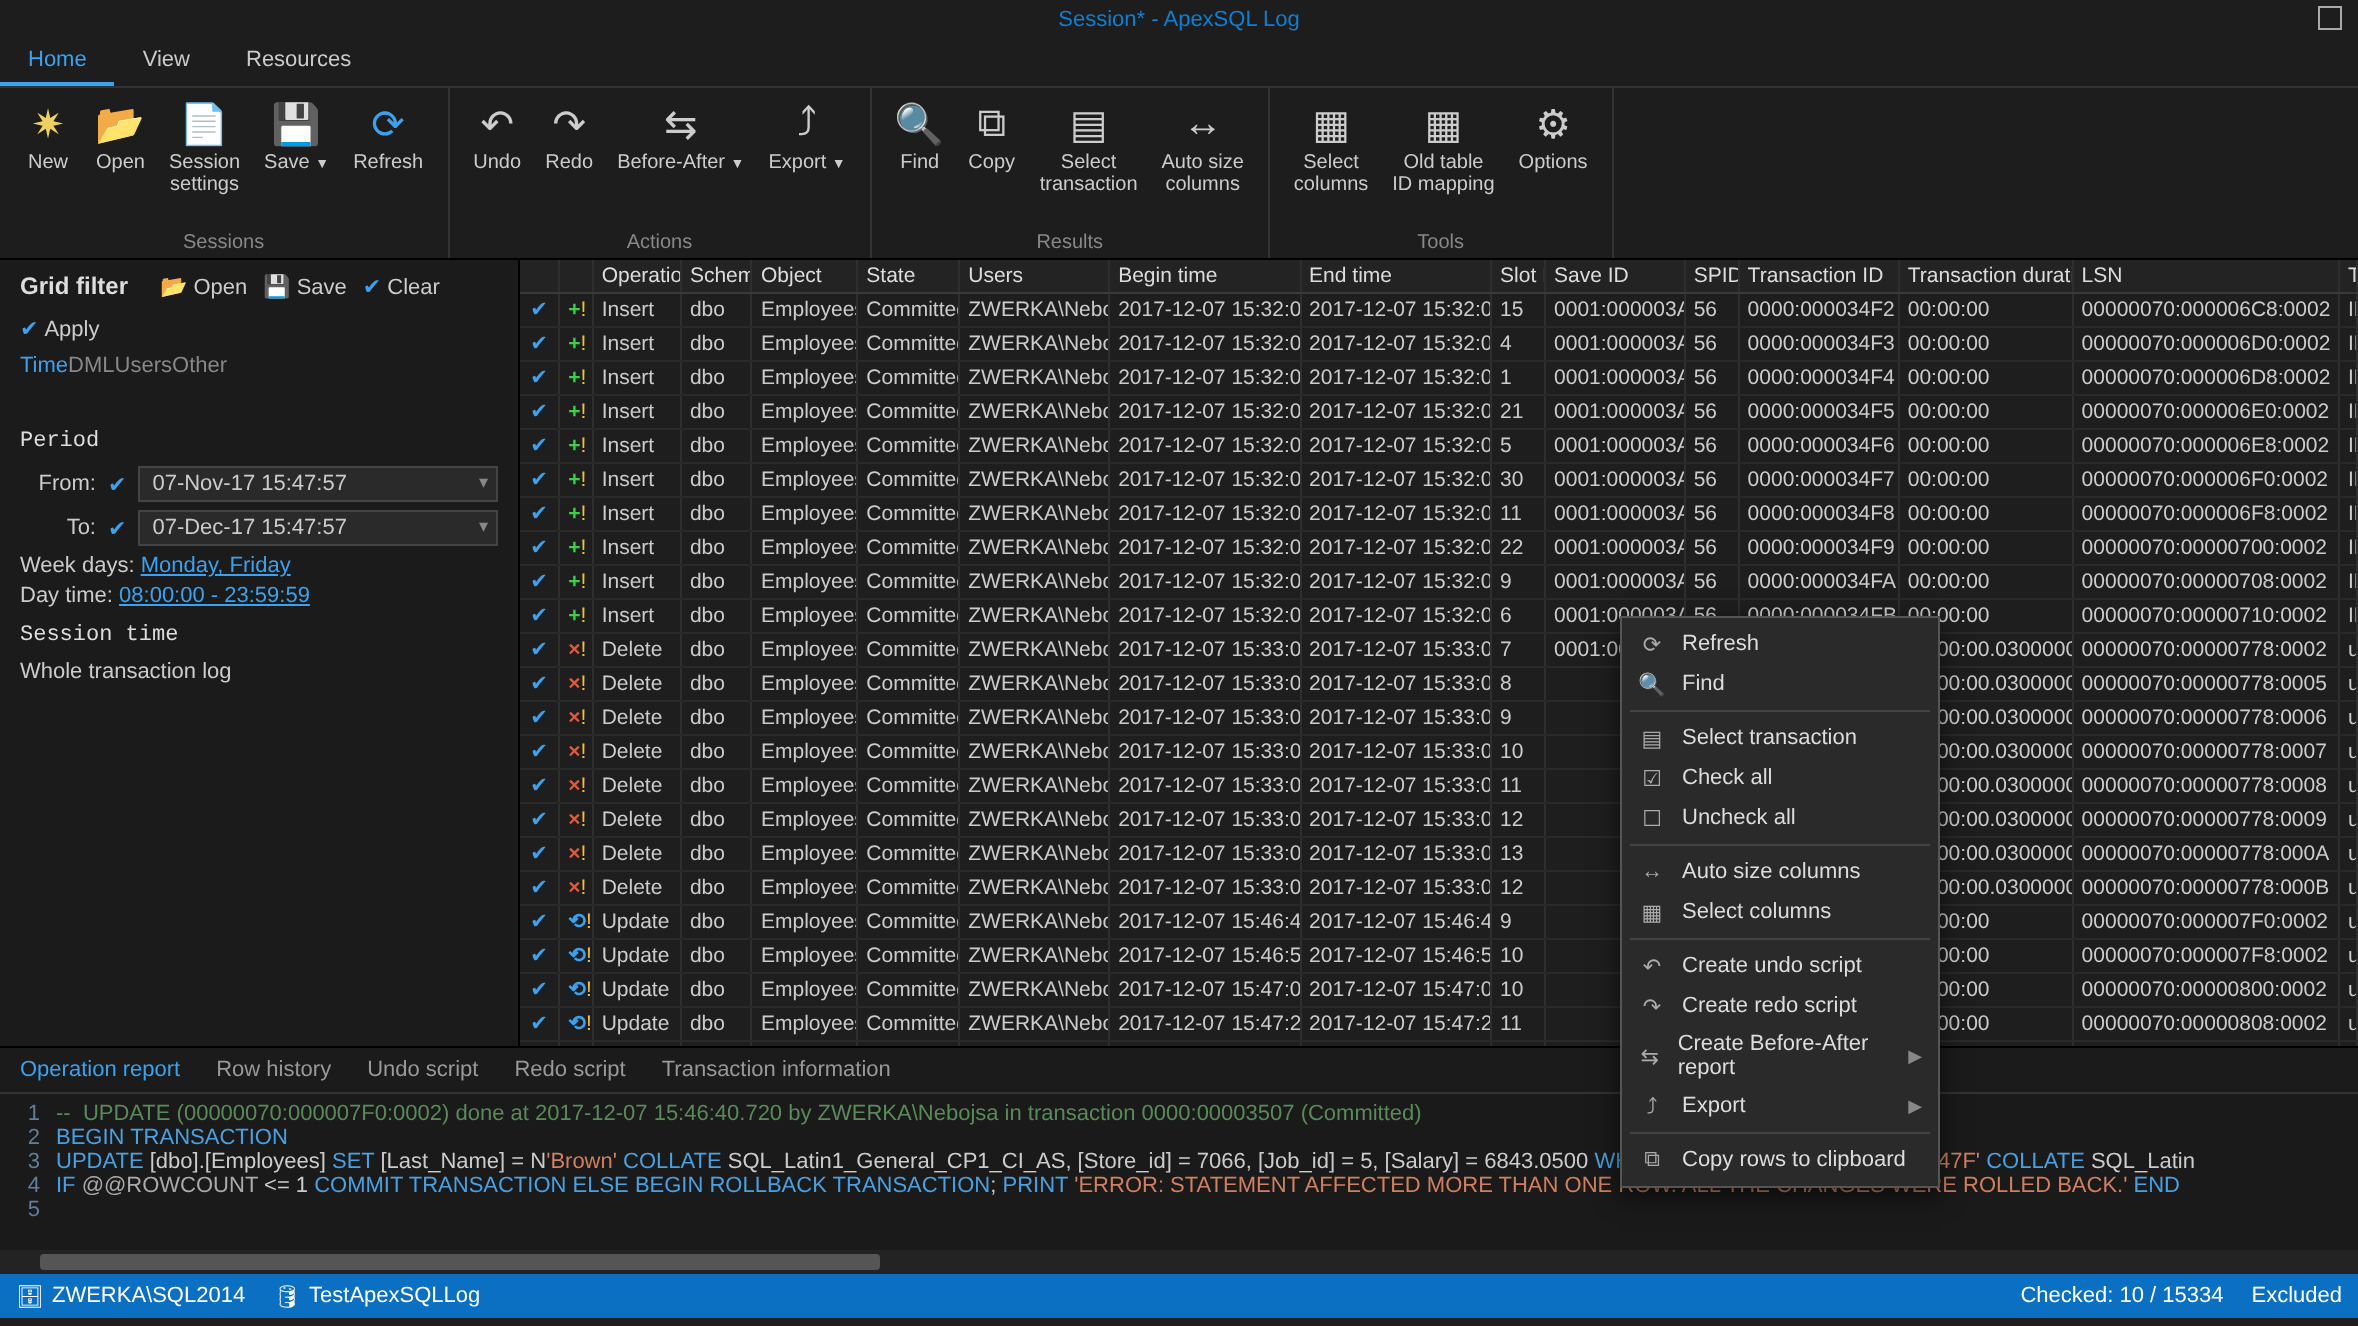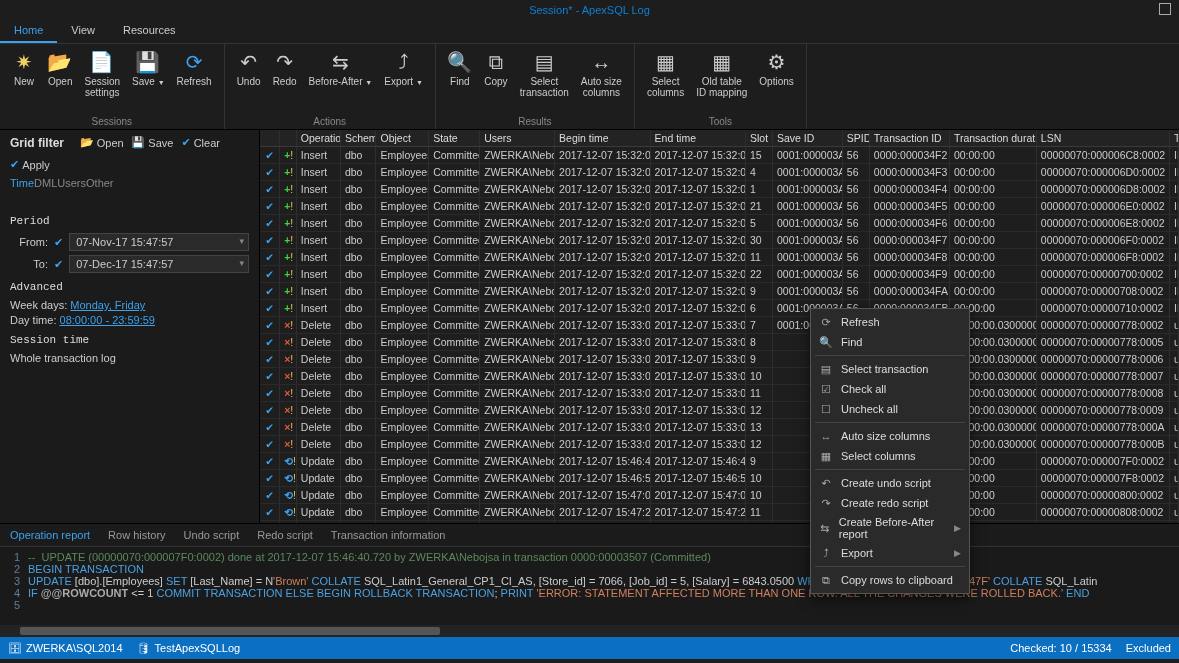--- a/index.html
+++ b/index.html
@@ -11,21 +11,21 @@
 .menu-tab.active { color: #3ca2f0; border-bottom: 2px solid #3ca2f0; }
 .ribbon { background: #1d1d1d; height: 86px; display: flex; border-bottom: 1px solid #000;}
 .ribbon-group { border-right: 1px solid #333; display: flex; flex-direction: column; padding: 2px 6px 0 6px;}
 .ribbon-items { display: flex; flex: 1; }
 .ribbon-item { display: flex; flex-direction: column; align-items: center; justify-content: flex-start; padding: 4px 6px 0 6px; cursor: pointer; }
 .ribbon-item .ic { width: 24px; height: 24px; display: flex; align-items: center; justify-content: center; margin-bottom: 2px; }
 .ribbon-item .lbl { font-size: 10px; color: #ccc; text-align: center; line-height: 11px;}
 .ribbon-group-label { text-align: center; font-size: 10px; color: #888; padding-bottom: 2px;}
 .body-area { display: flex; height: 393px; }
 .sidebar { width: 260px; background: #1b1b1b; padding: 6px 10px; border-right: 1px solid #000; }
-.gf-head { display: flex; align-items: flex-start; gap: 8px; margin-bottom: 6px; flex-wrap: wrap;}
+.gf-head { display: flex; align-items: flex-end; gap: 8px; margin-bottom: 6px; flex-wrap: wrap;}
 .gf-head b { color: #ddd; font-size: 12px; font-weight: 600; margin-right: 8px;}
 .gf-link { color: #ccc; font-size: 11px; cursor: pointer; display: inline-flex; align-items: center; gap: 3px;}
 .gf-link .chk { color: #3ca2f0; }
 .gf-tabs { display: flex; color: #888; font-size: 11px; margin-bottom: 26px;}
 .gf-tabs span.active { color: #3ca2f0; }
 .section-title { color: #ddd; font-size: 11px; margin: 8px 0 6px 0; font-family: Liberation Mono, monospace;}
 .date-row { display: flex; align-items: center; gap: 6px; margin-bottom: 4px; font-size: 11px;}
 .date-row label { width: 38px; text-align: right; color: #ccc; }
 .date-row .chk { color: #3ca2f0; }
 .date-row .combo { flex: 1; background: #2a2a2a; border: 1px solid #444; padding: 2px 18px 2px 6px; color: #ccc; position: relative;}
@@ -61,21 +61,21 @@
 .tabs2 { background: #1b1b1b; height: 24px; display: flex; align-items: center; padding: 0 10px; gap: 18px; border-top: 1px solid #000; border-bottom: 1px solid #333;}
 .tabs2 span { color: #999; font-size: 11px; cursor: pointer;}
 .tabs2 span.active { color: #3ca2f0; }
 .code-area { background: #1a1a1a; padding: 4px 0; font-family: Consolas, monospace; font-size: 11px; height: 78px; overflow: hidden;}
 .code-line { display: flex; }
 .code-line .ln { width: 28px; text-align: right; padding-right: 8px; color: #5f7f9f;}
 .code-line .ct { flex: 1; white-space: pre; color: #ccc;}
 .kw-comment { color: #5a8a5a;}
 .kw-blue { color: #4aa0e0;}
 .kw-red { color: #d08060;}
-.kw-grey { color: #aaa; font-weight: bold;}
+.kw-grey { color: #aaa;}
 .scrollbar { height: 12px; background: #232323; position: relative;}
 .scrollbar .thumb { position: absolute; left: 20px; top: 2px; height: 8px; background: #555; border-radius: 2px;}
 .status-bar { background: #0b6fc2; height: 22px; display: flex; align-items: center; color: #fff; font-size: 11px; padding: 0 8px; justify-content: space-between;}
 .status-bar .left { display: flex; gap: 14px; align-items: center;}
 .status-bar .pill { display: inline-flex; align-items: center; gap: 4px;}
 .context-menu { position: absolute; left: 810px; top: 308px; width: 160px; background: #2a2a2a; border: 1px solid #555; box-shadow: 0 4px 12px rgba(0,0,0,0.6); z-index: 100; padding: 3px 0;}
 .cm-item { display: flex; align-items: center; padding: 3px 8px; font-size: 11px; color: #ddd; cursor: pointer; gap: 8px;}
 .cm-item .ci { width: 14px; height: 14px; display: inline-flex; align-items: center; justify-content: center; color: #aaa; font-size: 11px;}
 .cm-sep { height: 1px; background: #444; margin: 3px 4px;}
 .cm-arrow { margin-left: auto; color: #888; font-size: 9px;}
@@ -212,21 +212,20 @@
     <div class="date-row">
       <label>From:</label>
       <span class="chk">✔</span>
       <div class="combo"><span>07-Nov-17 15:47:57</span></div>
     </div>
     <div class="date-row">
       <label>To:</label>
       <span class="chk">✔</span>
       <div class="combo"><span>07-Dec-17 15:47:57</span></div>
     </div>
-    <div class="section-title">Advanced</div>
     <div class="kv"><span>Week days:</span> <a>Monday, Friday</a></div>
     <div class="kv"><span>Day time:</span> <a>08:00:00 - 23:59:59</a></div>
     <div class="section-title">Session time</div>
     <div class="small-text">Whole transaction log</div>
   </div>
 
   <div class="grid-area">
     <div class="grid-header" id="grid-header">
         <div class="cell c-chk"></div>
         <div class="cell c-op-ic"></div>

